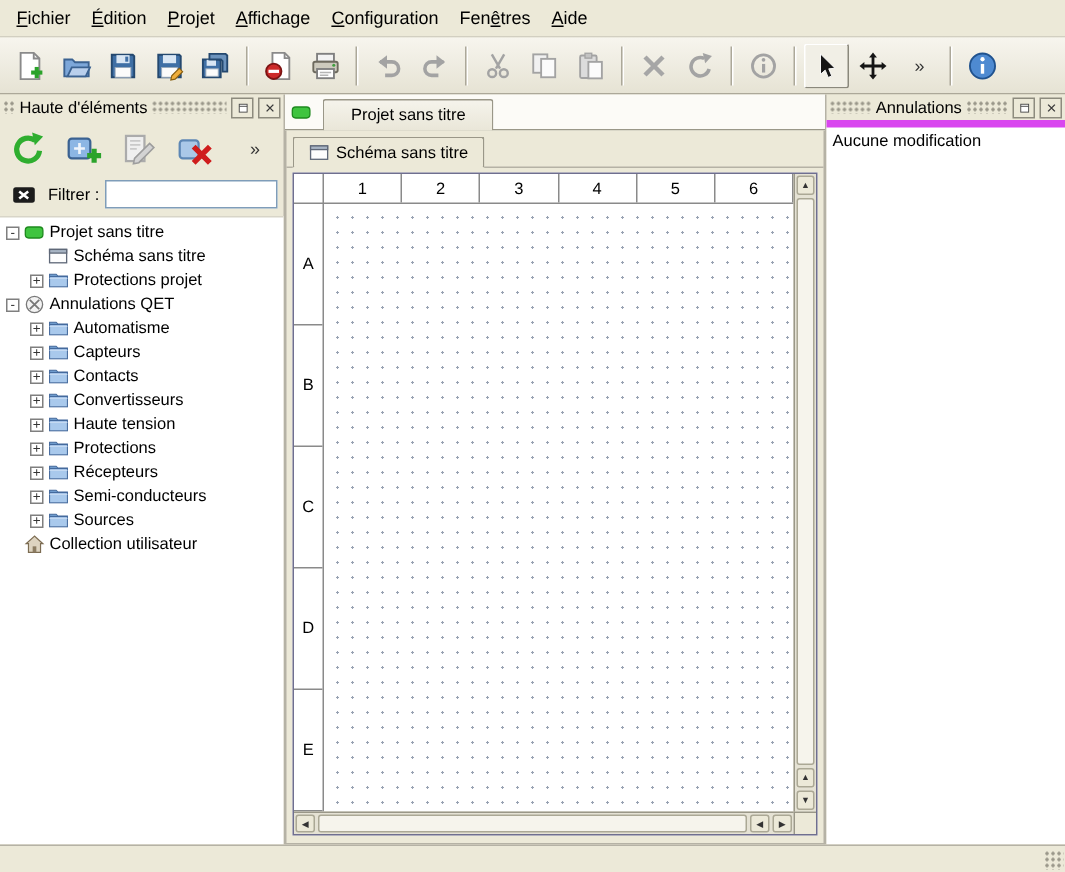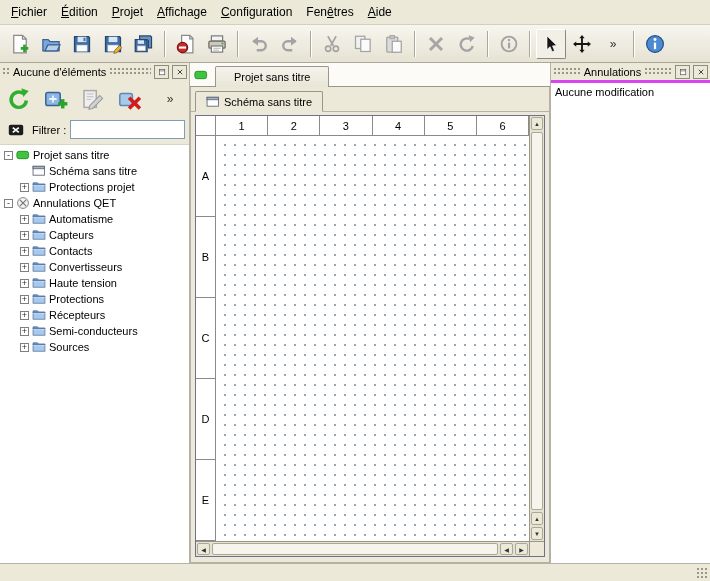--- a/index.html
+++ b/index.html
@@ -100,21 +100,21 @@
   .vscroll { grid-row:1 / 3; grid-column:3; display:flex; flex-direction:column; background:#e5e2d4; border-left:1px solid #9a9788; }
   .hscroll { grid-row:3; grid-column:1 / 3; display:flex; background:#e5e2d4; border-top:1px solid #9a9788; }
   .corner-se { grid-row:3; grid-column:3; background:#ece9d8; border-top:1px solid #9a9788; border-left:1px solid #9a9788; }
   .sb-btn { flex:none; display:flex; align-items:center; justify-content:center; font-size:6px; color:#333;
             background:#ece9d8; border:1px solid #aba895; border-radius:2px; margin:1px; }
   .vscroll .sb-btn { height:13px; }
   .hscroll .sb-btn { width:13px; }
   .sb-thumb { flex:1; background:#f6f4ec; border:1px solid #aba895; border-radius:2px; margin:1px; }
 
   
-  .undo-list { flex:1; background:#fff; border-top:3px solid #d946ef; padding:3px 4px; overflow:hidden; }
+  .undo-list { flex:1; background:#fff; border-top:5px solid #d946ef; padding:3px 4px; overflow:hidden; }
   .undo-empty { font-size:11px; }
 
   
   .statusbar { height:18px; flex:none; background:#ece9d8; border-top:1px solid #b5b2a5; position:relative; }
   .resize-grip { position:absolute; right:1px; bottom:1px; width:13px; height:13px;
                  background-image:radial-gradient(#9a978a 1px, transparent 1.2px); background-size:4px 4px; }
 </style>
 </head>
 <body>
 
@@ -300,21 +300,21 @@
           </svg>
         </span>
       </button>
     </div>
 
   <div class="main">
 
     <div class="dock left">
       <div class="dock-title">
         <span class="grip small"></span>
-        <span class="dock-title-text">Aucune d'éléments</span>
+        <span class="dock-title-text">Haute d'éléments</span>
         <span class="grip flex"></span>
         <button class="dock-btn">
             <span id="float-ic-1">
               <svg width="10" height="10" viewBox="0 0 16 16">
                 <rect x="4" y="4" width="8.4" height="8.4" fill="#fff" stroke="#4a4a4a"></rect>
                 <path d="M4 6.2h8.4" stroke="#4a4a4a"></path>
               </svg>
             </span>
           </button>
         <button class="dock-btn">
@@ -509,20 +509,30 @@
           <div class="tree-row" style="padding-left: 20px;">
             <span class="expander">+</span>
             <span class="tree-icon">
               <svg width="14" height="14" viewBox="0 0 16 16">
                 <path d="M1.2 5V3.2h5l1.4 1.4h7.2V5z" fill="#6f9cce" stroke="#44699c" stroke-width="0.8"></path>
                 <rect x="1.2" y="5" width="13.6" height="7.8" fill="#a9c9ec" stroke="#44699c" stroke-width="0.8"></rect>
                 <path d="M1.2 6.4h13.6" stroke="#c8dcf2" stroke-width="0.8"></path>
               </svg>
             </span>
             <span class="tree-label">Sources</span>
+          </div>
+          <div class="tree-row" style="padding-left: 4px;">
+            <span class="expander empty"></span>
+            <span class="tree-icon">
+              <svg width="14" height="14" viewBox="0 0 16 16">
+                <path d="M8 1.6L1.6 7.4h1.8V14h9.2V7.4h1.8z" fill="#ddd3c0" stroke="#7c6c52" stroke-width="0.9"></path>
+                <rect x="6.6" y="9.4" width="2.8" height="4.6" fill="#8c7c62"></rect>
+              </svg>
+            </span>
+            <span class="tree-label">Collection utilisateur</span>
           </div>
         </div>
     </div>
 
     <div class="center">
       <div class="mdi-tabbar">
         <span class="mdi-window-icon" id="mdi-ic">
             <svg width="14" height="14" viewBox="0 0 16 16">
               <rect x="1" y="3.8" width="13.4" height="8.4" rx="2.6" fill="#3fc43f" stroke="#1e8a1e"></rect>
             </svg>

